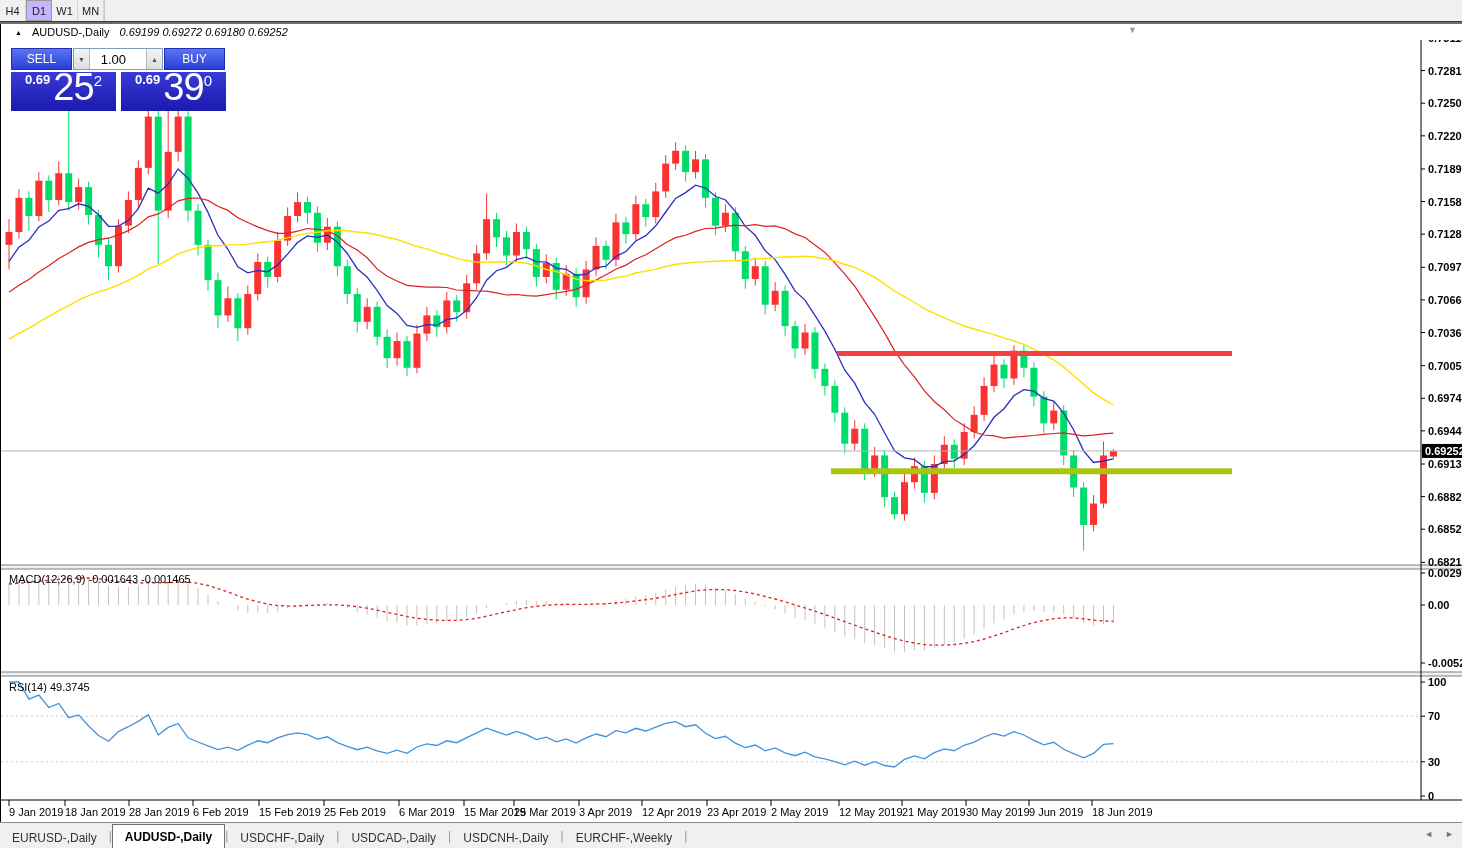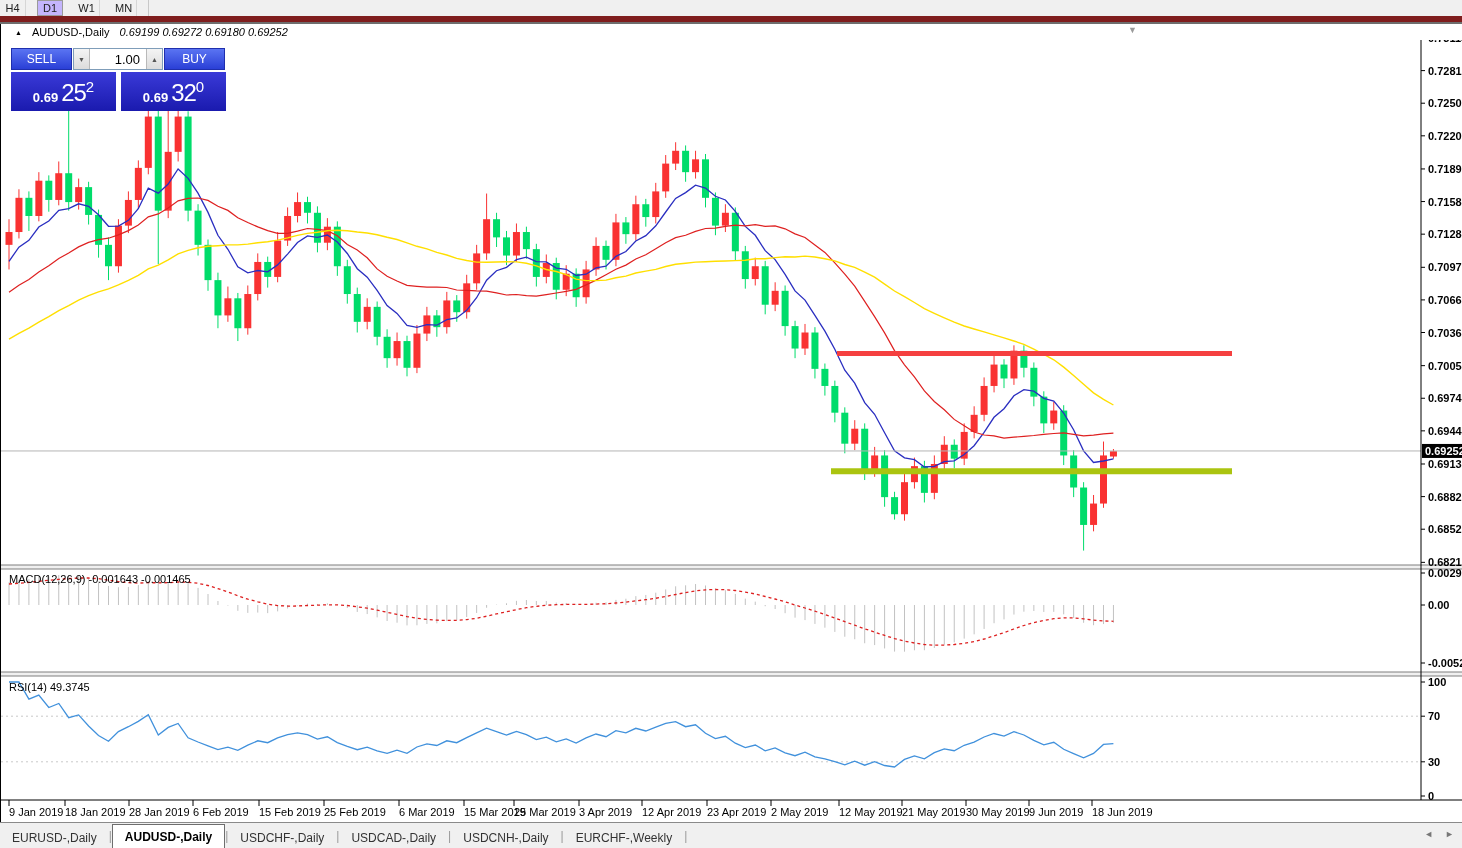--- a/index.html
+++ b/index.html
@@ -1,20 +1,20 @@
 <!DOCTYPE html>
 <html><head>
 <meta charset="utf-8">
 <style>
   * { margin:0; padding:0; box-sizing:border-box; }
   html,body { width:1462px; height:848px; overflow:hidden; background:#fff;
     font-family:"Liberation Sans", sans-serif; }
   
   .toolbar { height:22px; background:#f0f0f0; display:flex; align-items:stretch;
-    border-bottom:6px solid #7f1d1d;gap:11px; }
+    border-bottom:1px solid #7f1d1d; }
   .tf-btn { min-width:26px; padding:0 4px; display:flex; align-items:center; justify-content:center;
     font-size:11px; color:#222; border-right:1px solid #d6d6d6; cursor:default; }
   .tf-btn.active { background:#c4b5fd; border:1px solid #9a9a9a; border-right:1px solid #9a9a9a; }
   .tf-spacer { flex:1; border-left:1px solid #c8c8c8; }
   
   .win-top { height:2px; background:#6e6e6e; }
   .title-bar { height:16px; background:#ffffff; display:flex; align-items:center;
     font-size:11px; color:#000; position:relative; border-left:1px solid #000; }
   .win-icon { font-size:7px; margin-left:14px; color:#000; }
   .title-symbol { margin-left:10px; }
@@ -27,27 +27,27 @@
   .ind-lbl { font-size:11px; fill:#000; }
   .date-lbl { font-size:11px; fill:#000; }
   
   .trade-widget { position:absolute; left:10px; top:8px; width:215px; z-index:5; }
   .tw-row1 { display:flex; height:22px; }
   .btn-trade { width:61px; color:#fff; font-size:12px; display:flex; align-items:center; justify-content:center;
     background:linear-gradient(#5a74f2,#2a3fd6); border:1px solid #1f2fae; cursor:pointer; }
   .spin-group { display:flex; height:22px; margin:0 1px; border:1px solid #7f9db9; background:#fff; }
   .spin-btn { width:16px; display:flex; align-items:center; justify-content:center; font-size:7px; color:#555;
     background:linear-gradient(#f4f4f4,#dcdcdc); border-left:1px solid #b9b9b9; border-right:1px solid #b9b9b9; cursor:pointer; }
-  .vol-field { width:56px; display:flex; align-items:center; justify-content:flex-end; padding-right:6px;
+  .vol-field { width:56px; display:flex; align-items:center; justify-content:flex-end; padding-right:20px;
     font-size:13px; color:#000; }
   .tw-row2 { display:flex; gap:5px; margin-top:2px; }
   .price-panel { width:105px; height:39px; background:linear-gradient(#3a3ad8,#1a1aae);
-    color:#fff; display:flex; align-items:flex-end; justify-content:center; padding-bottom:3px; cursor:pointer; }
+    color:#fff; display:flex; align-items:flex-start; justify-content:center; padding-bottom:3px; cursor:pointer; }
   .pp-small { font-size:13px; font-weight:700; margin-right:3px; margin-bottom:3px; }
-  .pp-big { font-size:24px; font-weight:400; line-height:30px; letter-spacing:-1px; }
+  .pp-big { font-size:38px; font-weight:400; line-height:30px; letter-spacing:-1px; }
   .pp-sup { font-size:15px; font-weight:400; margin-bottom:13px; }
   
   .tabbar { height:26px; background:#f0f0f0; border-top:1px solid #8a8a8a; display:flex;
     align-items:flex-end; position:relative; }
   .tab { height:21px; padding:0 12px; display:flex; align-items:center; font-size:12px; color:#333;
     cursor:pointer; }
   .tab.active { background:#fff; border:1px solid #6e6e6e; border-bottom:none; height:24px;
     font-weight:700; color:#000; }
   .tab-sep { color:#999; font-size:12px; align-self:center; }
   .tab-arrows { position:absolute; right:8px; top:6px; display:flex; gap:12px; color:#777; font-size:9px; }
@@ -543,21 +543,21 @@
       <div class="btn-trade">BUY</div>
     </div>
     <div class="tw-row2">
       <div class="price-panel">
         <span class="pp-small">0.69</span>
         <span class="pp-big">25</span>
         <span class="pp-sup">2</span>
       </div>
       <div class="price-panel">
         <span class="pp-small">0.69</span>
-        <span class="pp-big">32</span>
+        <span class="pp-big">39</span>
         <span class="pp-sup">0</span>
       </div>
     </div>
   </div>
 </div>
 
 <div class="tabbar" id="tabbar">
   <div class="tab">EURUSD-,Daily</div>
     <span class="tab-sep">|</span>
     <div class="tab active">AUDUSD-,Daily</div>

